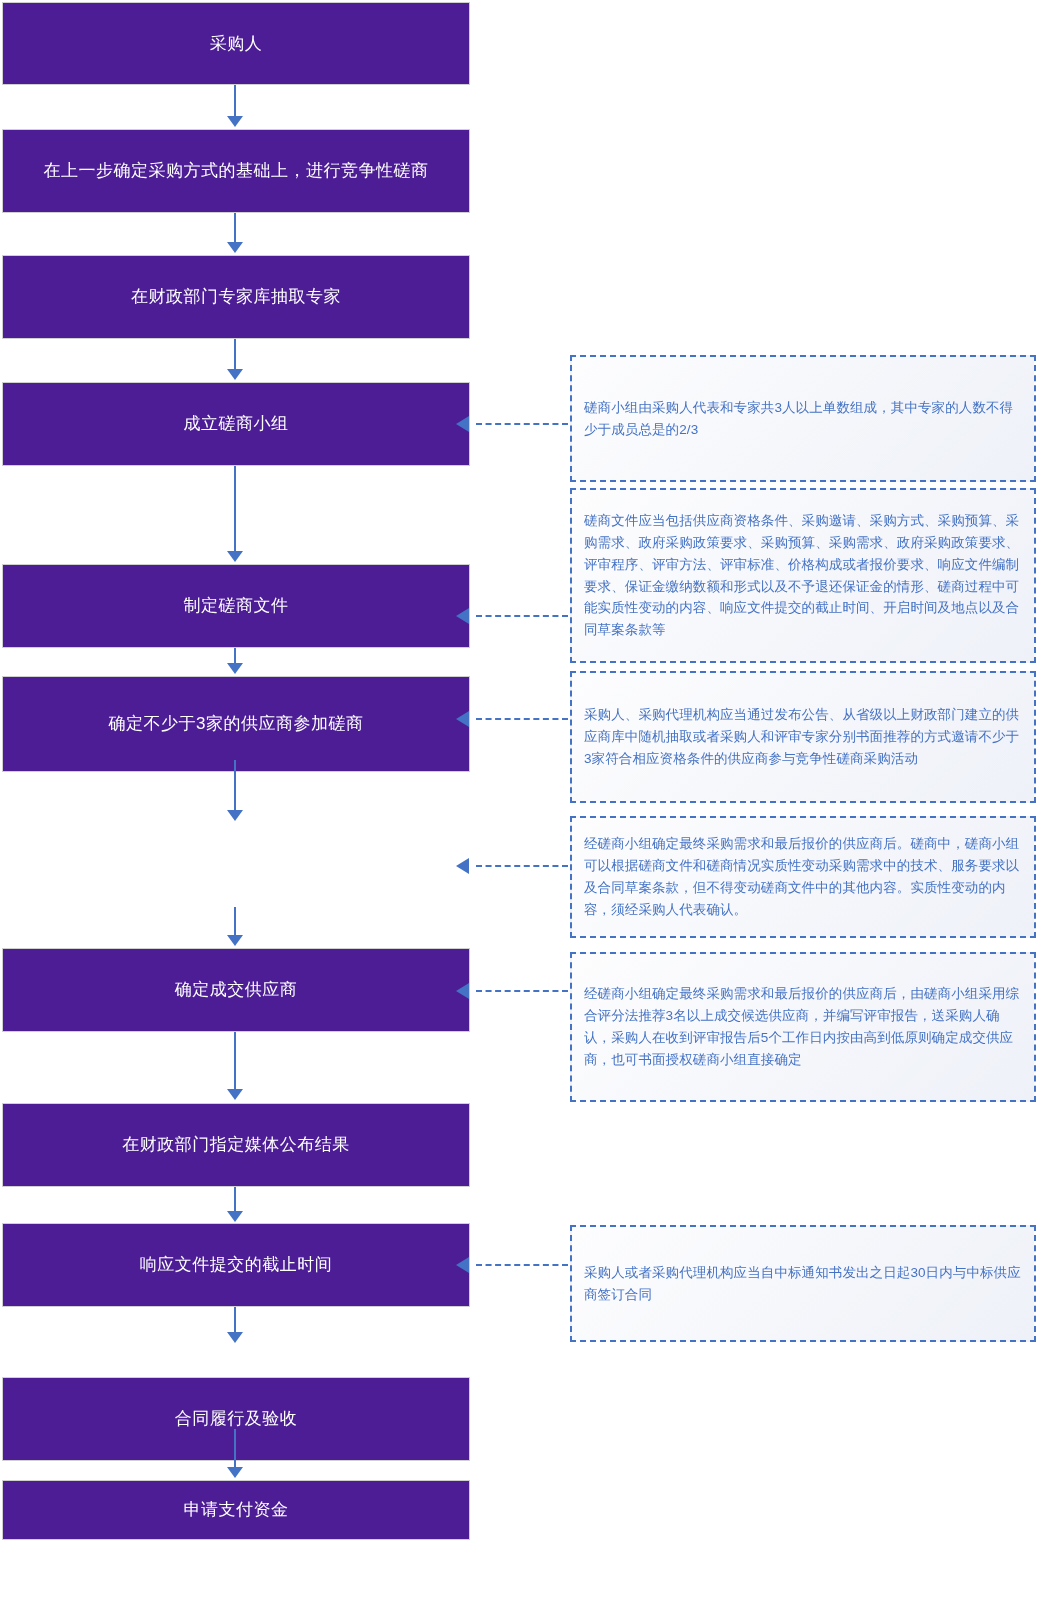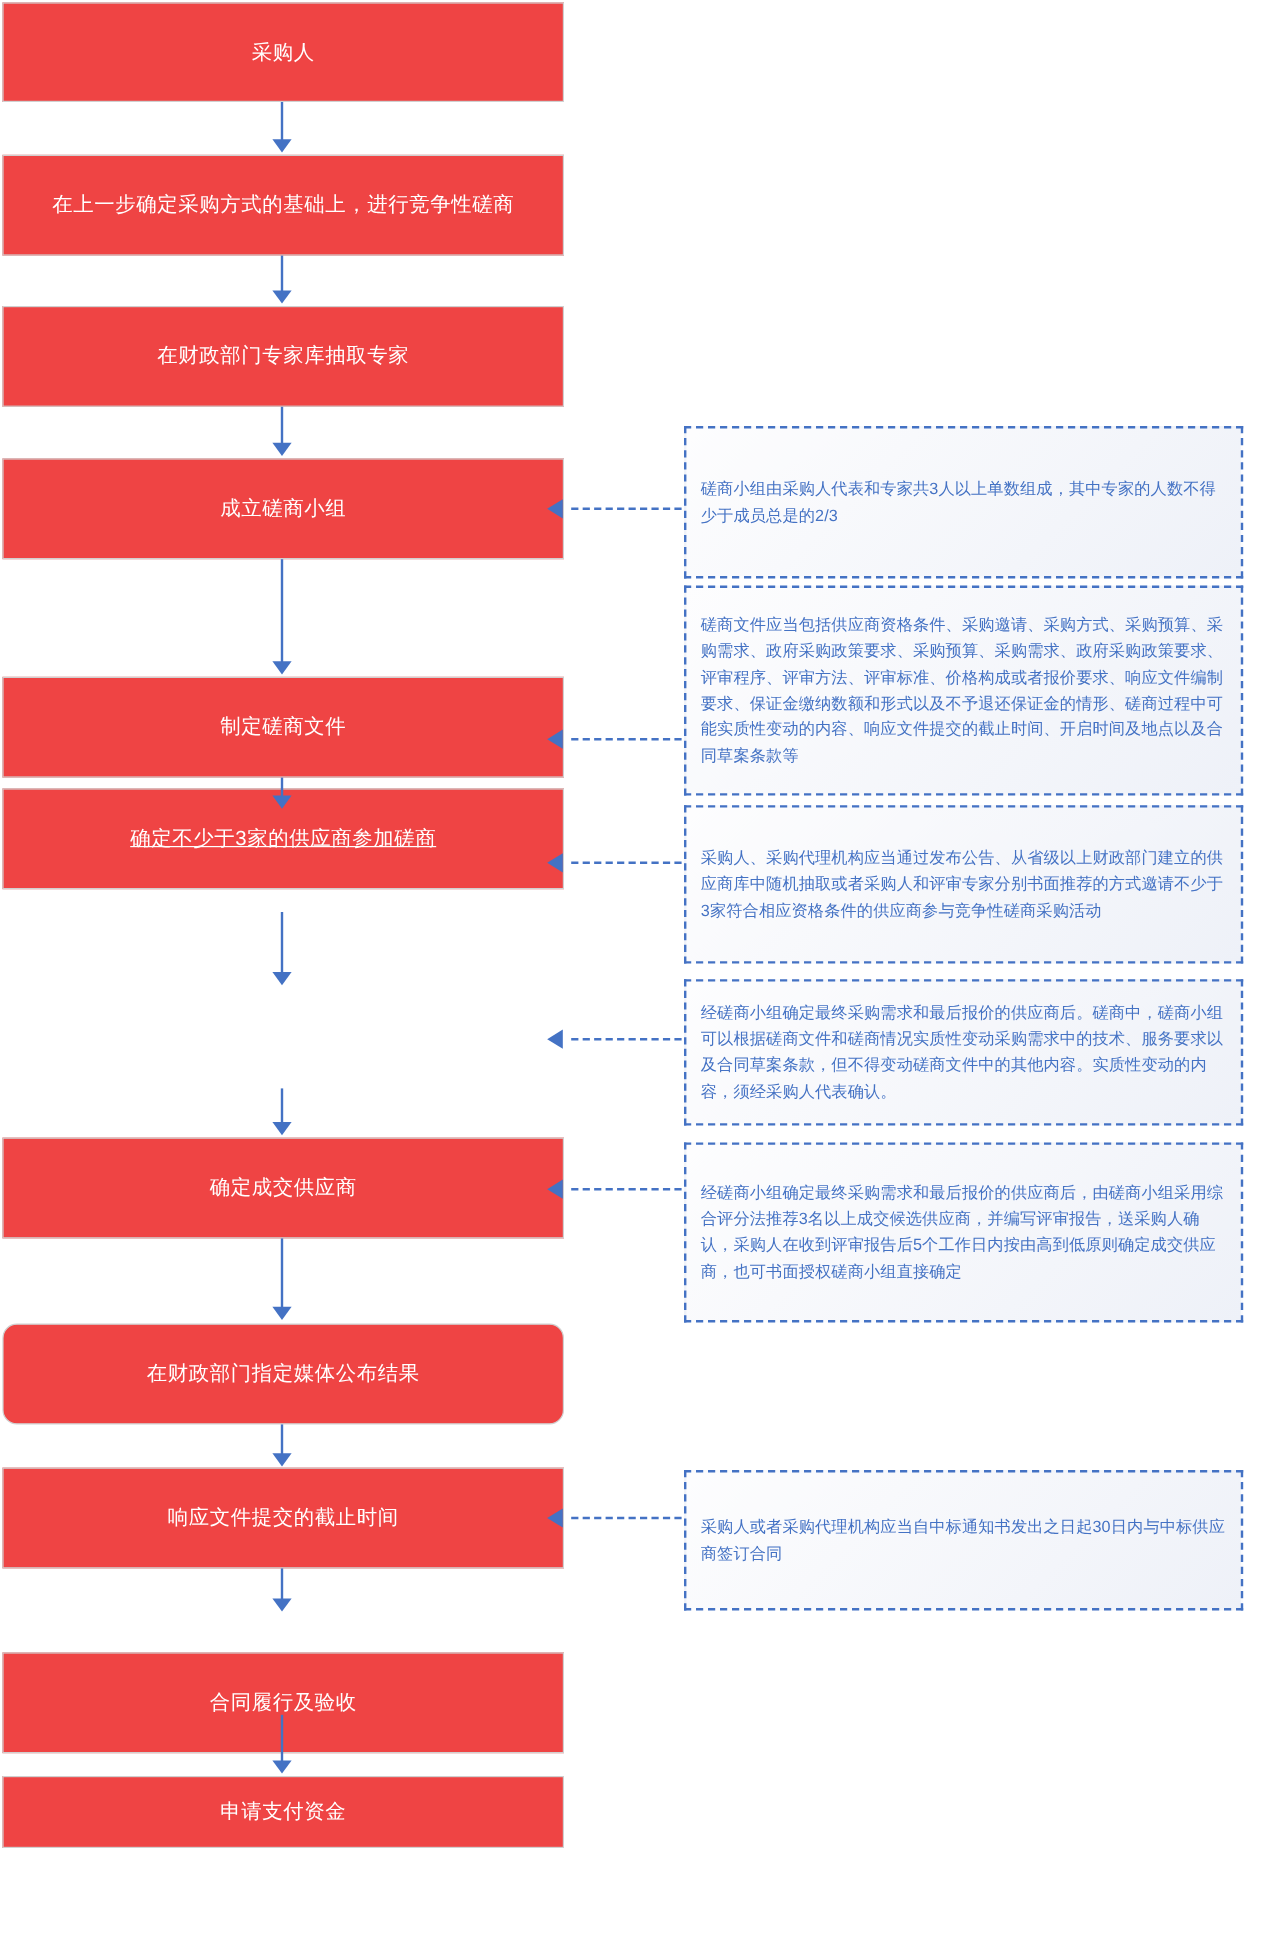--- a/index.html
+++ b/index.html
@@ -6,21 +6,21 @@
   body{
     width:1059px;height:1616px;position:relative;overflow:hidden;
     font-family:"Liberation Sans","DejaVu Sans",sans-serif;
   }
   #canvas{position:absolute;left:0;top:0;width:1059px;height:1616px;}
 
   
   .flow-box{
     position:absolute;
     left:2px;width:468px;
-    background:#ef4444;
+    background:#4c1d95;
     border:1px solid #d0d0d0;
     box-sizing:border-box;
     display:flex;align-items:center;justify-content:center;
     color:#ffffff;
     font-size:17px;
     letter-spacing:.5px;
     text-align:center;
     line-height:1.4;
     padding:0 10px;
   }
@@ -88,30 +88,30 @@
   </div>
 
   <div class="flow-box" style="top:382px;height:84px;">
     <span>成立磋商小组</span>
   </div>
 
   <div class="flow-box" style="top:564px;height:84px;">
     <span>制定磋商文件</span>
   </div>
 
-  <div class="flow-box" style="top:657px;height:84px;text-decoration:underline;">
+  <div class="flow-box" style="top:676px;height:96px;">
     <span>确定不少于3家的供应商参加磋商</span>
   </div>
 
 
   <div class="flow-box" style="top:948px;height:84px;">
     <span>确定成交供应商</span>
   </div>
 
-  <div class="flow-box" style="top:1103px;height:84px;border-radius:12px;">
+  <div class="flow-box" style="top:1103px;height:84px;">
     <span>在财政部门指定媒体公布结果</span>
   </div>
 
   <div class="flow-box" style="top:1223px;height:84px;">
     <span>响应文件提交的截止时间</span>
   </div>
 
   <div class="flow-box" style="top:1345px;height:84px;margin-top:32px;">
     <span>合同履行及验收</span>
   </div>

